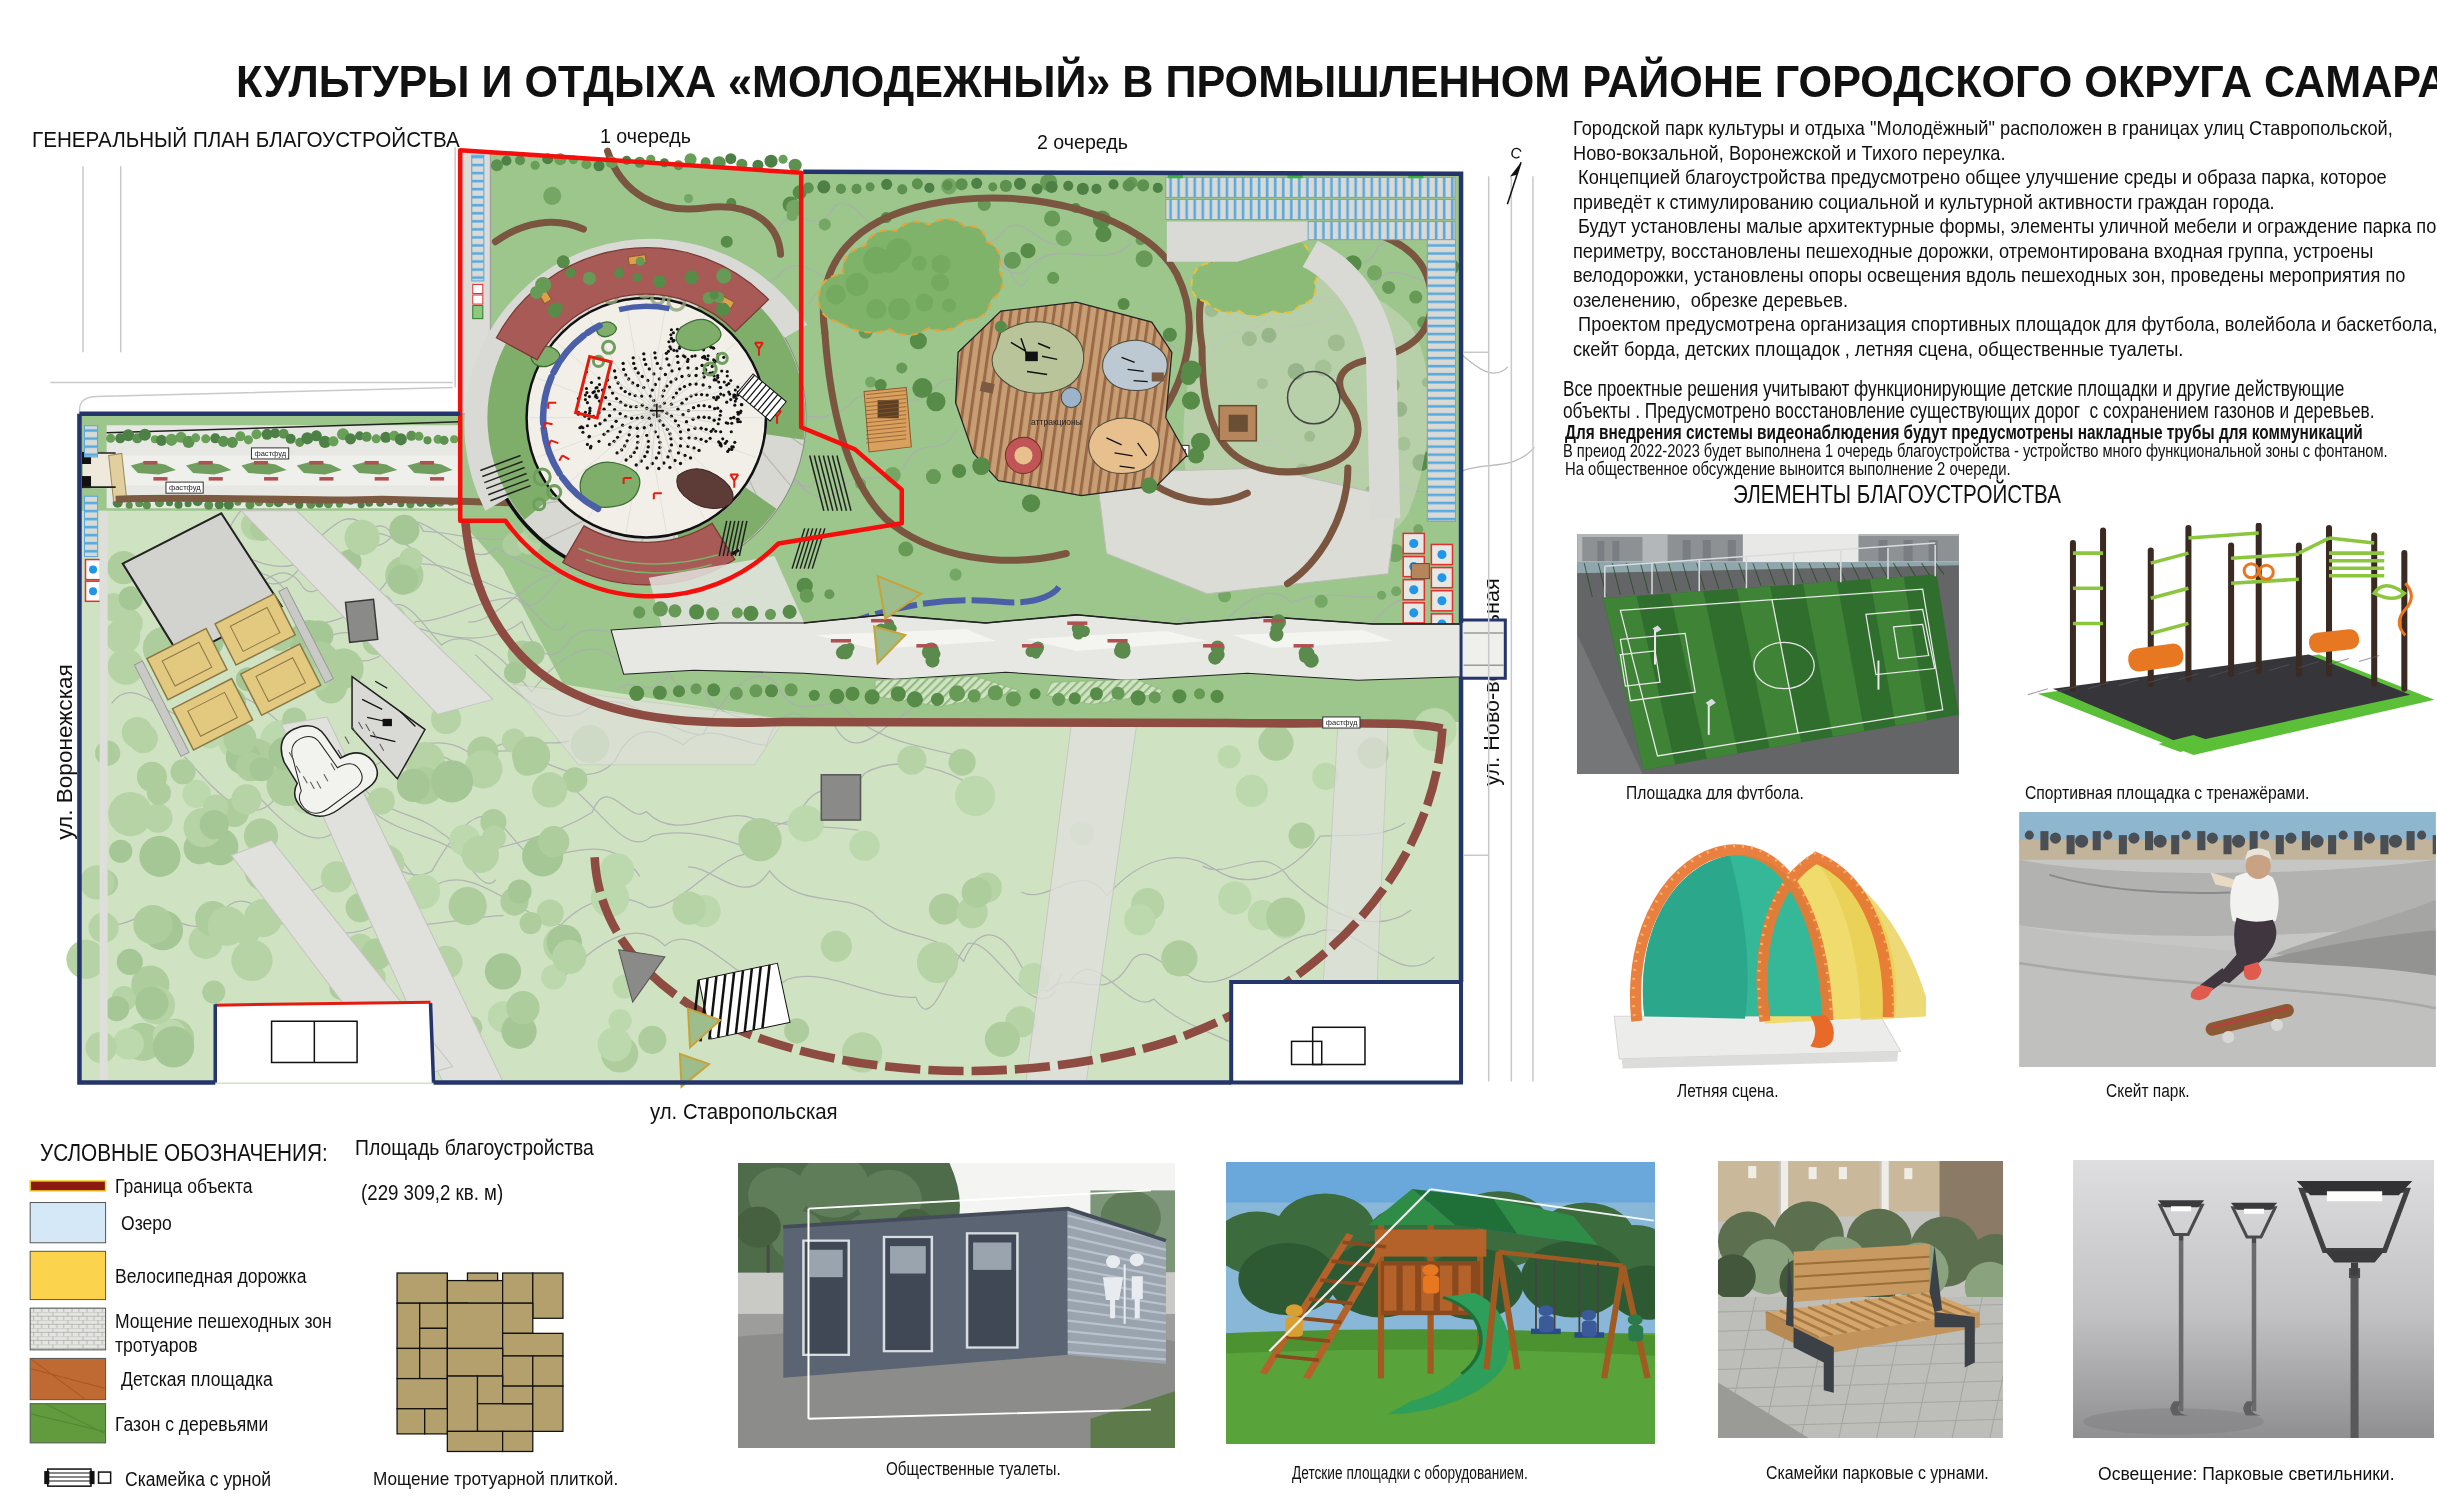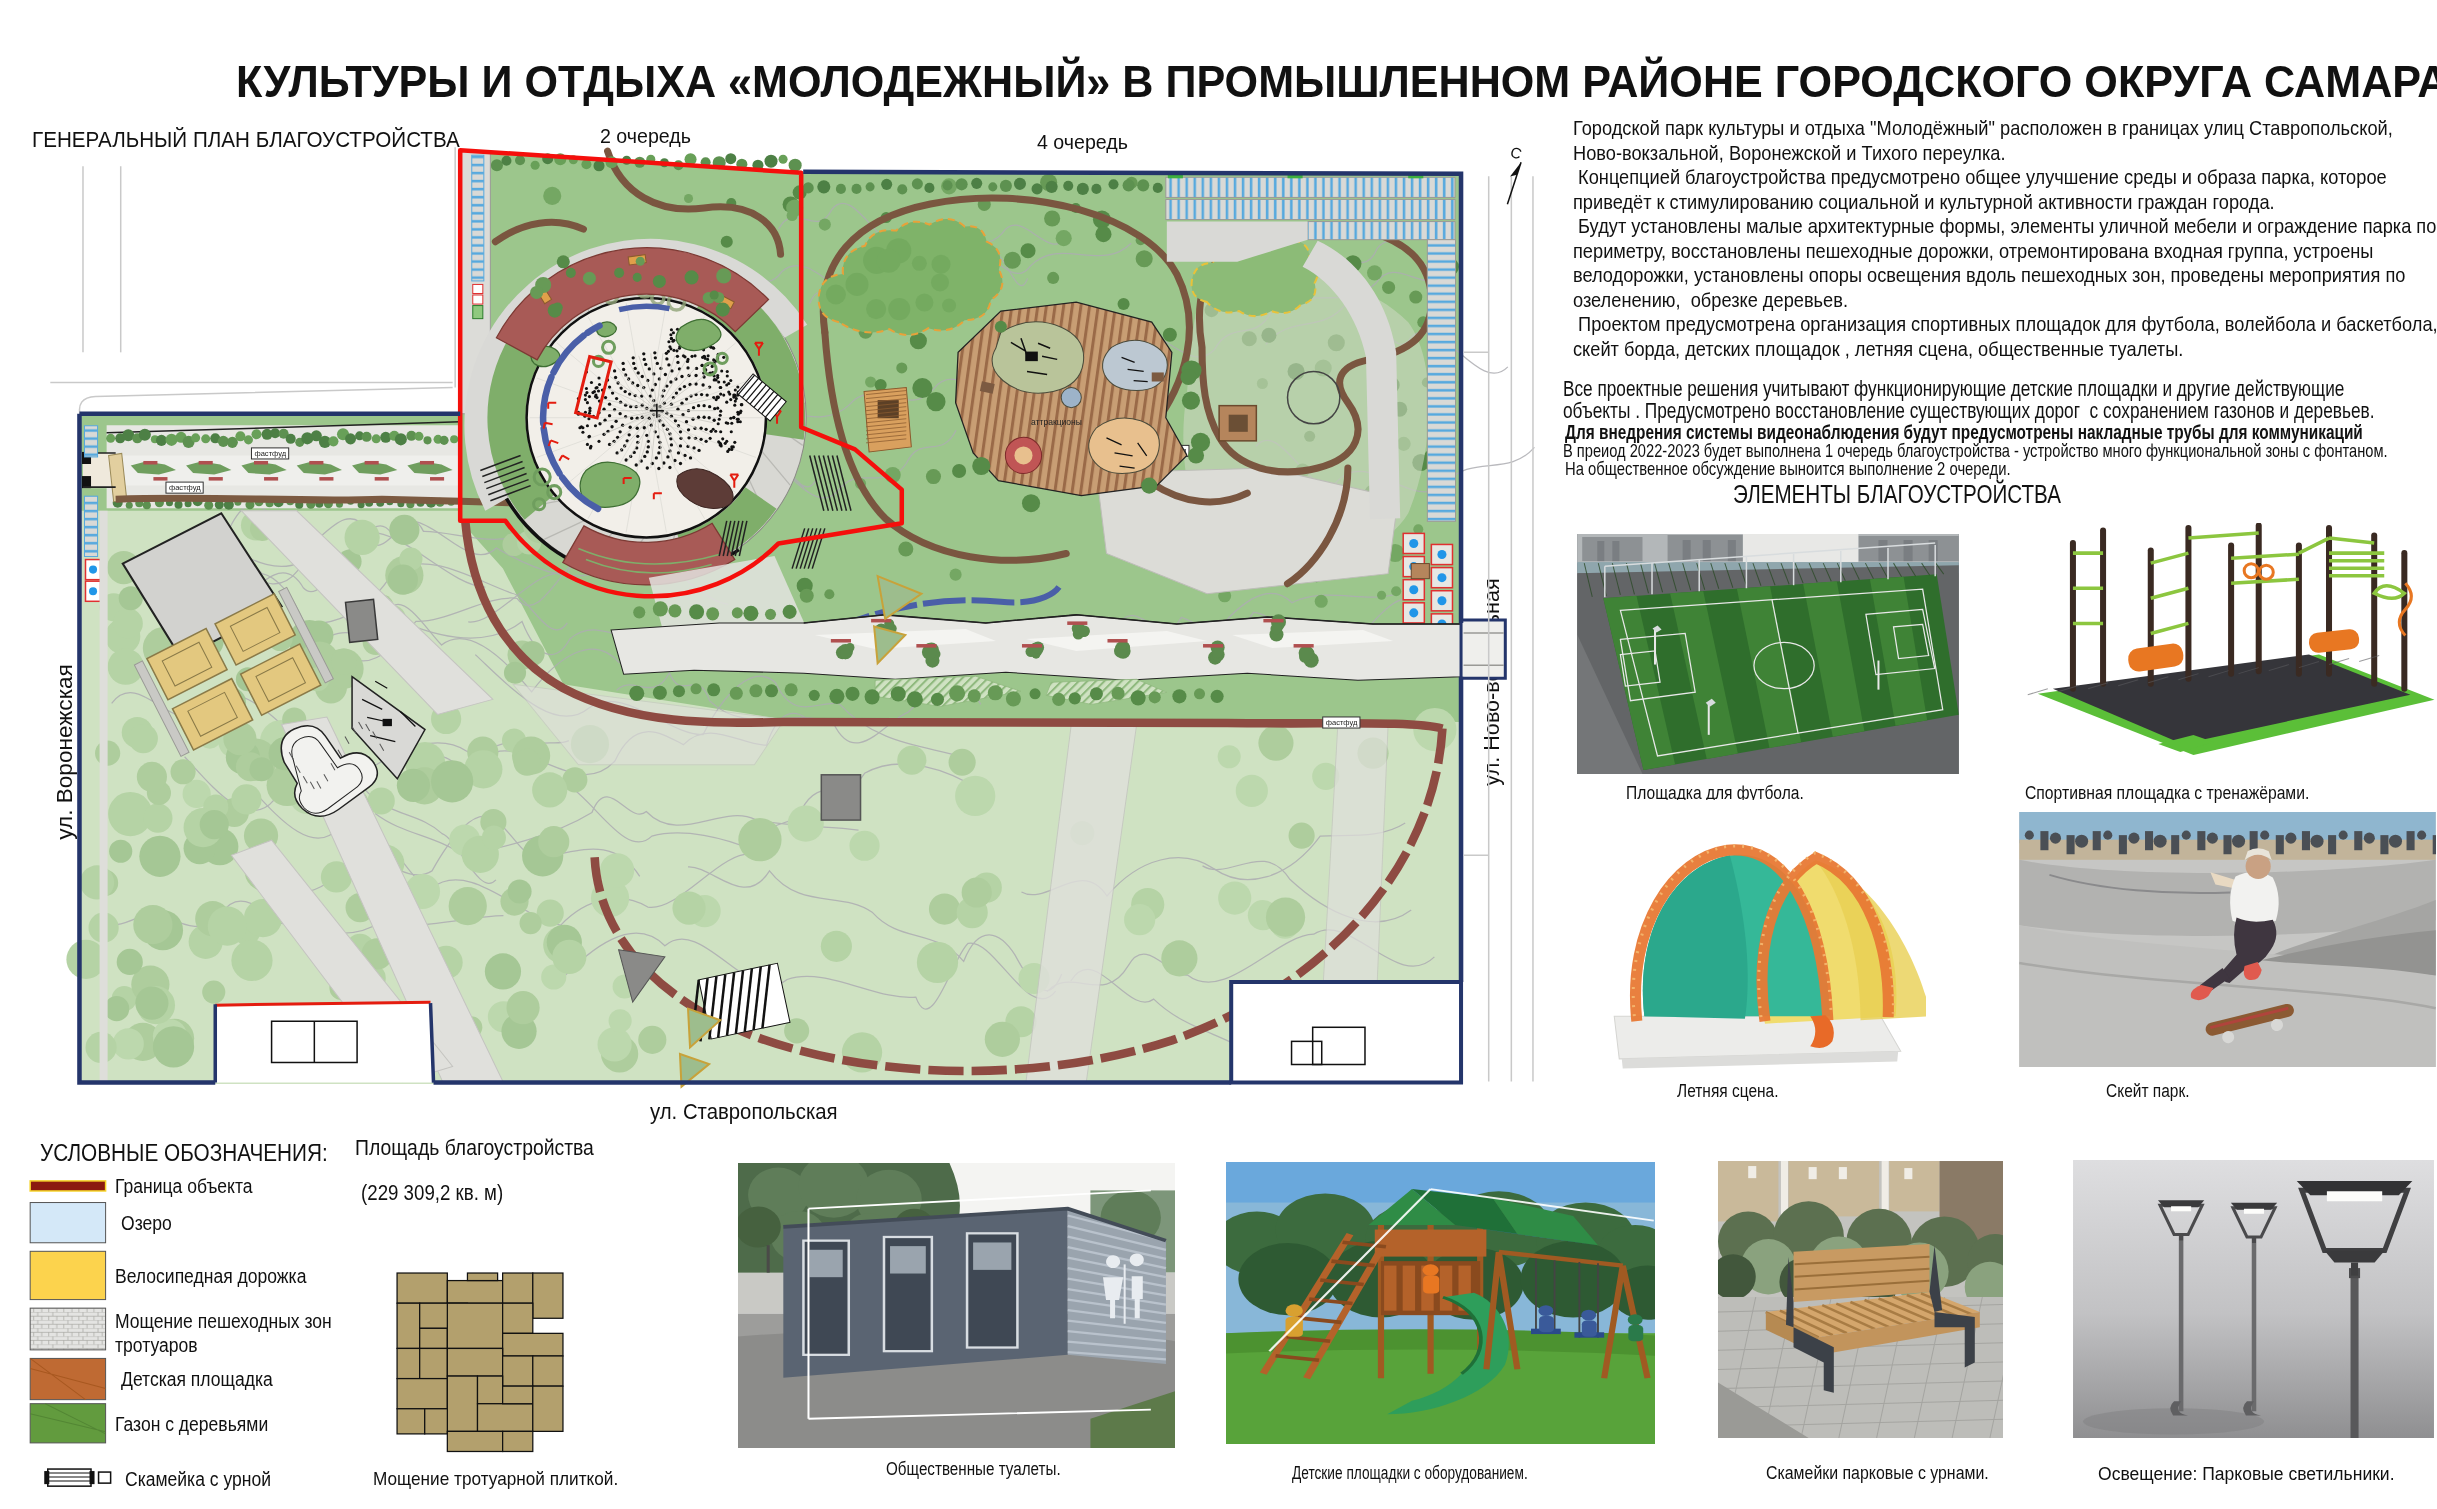--- a/index.html
+++ b/index.html
@@ -7,23 +7,23 @@
 .abs{position:absolute;}
 .t{white-space:nowrap;}
 </style></head><body>
 <div id="page">
 
 
 <div class="abs t" style="left:236px;top:56px;font-size:45px;font-weight:bold;transform-origin:left top;transform:scaleX(0.958);">КУЛЬТУРЫ И ОТДЫХА «МОЛОДЕЖНЫЙ» В ПРОМЫШЛЕННОМ РАЙОНЕ ГОРОДСКОГО  ОКРУГА САМАРА</div>
 
 <div class="abs t" style="left:32px;top:127px;font-size:21.6px;transform-origin:left top;transform:scaleX(0.955);">ГЕНЕРАЛЬНЫЙ ПЛАН БЛАГОУСТРОЙСТВА</div>
 
-<div class="abs t" style="left:600px;top:125px;font-size:19.6px;">2 очередь</div>
-
-<div class="abs t" style="left:1037px;top:131px;font-size:19.6px;">4 очередь</div>
+<div class="abs t" style="left:600px;top:125px;font-size:19.6px;">1 очередь</div>
+
+<div class="abs t" style="left:1037px;top:131px;font-size:19.6px;">2 очередь</div>
 
 <div class="abs t" style="left:-36px;top:739px;width:201px;font-size:22.6px;transform:rotate(-90deg);transform-origin:center;text-align:center;">ул. Воронежская</div>
 
 <div class="abs t" style="left:1381px;top:669px;width:221px;font-size:21.6px;transform:rotate(-90deg);transform-origin:center;text-align:center;">ул. Ново-вокзальная</div>
 
 <div class="abs t" style="left:650px;top:1099px;font-size:22.6px;transform-origin:left top;transform:scaleX(0.90);">ул. Ставропольская</div>
 
 <svg class="abs" style="left:0;top:126px;" width="1539" height="1021" viewBox="0 250 3060 2030">
 <defs>
 <pattern id="pkblue" width="16" height="60" patternUnits="userSpaceOnUse">

